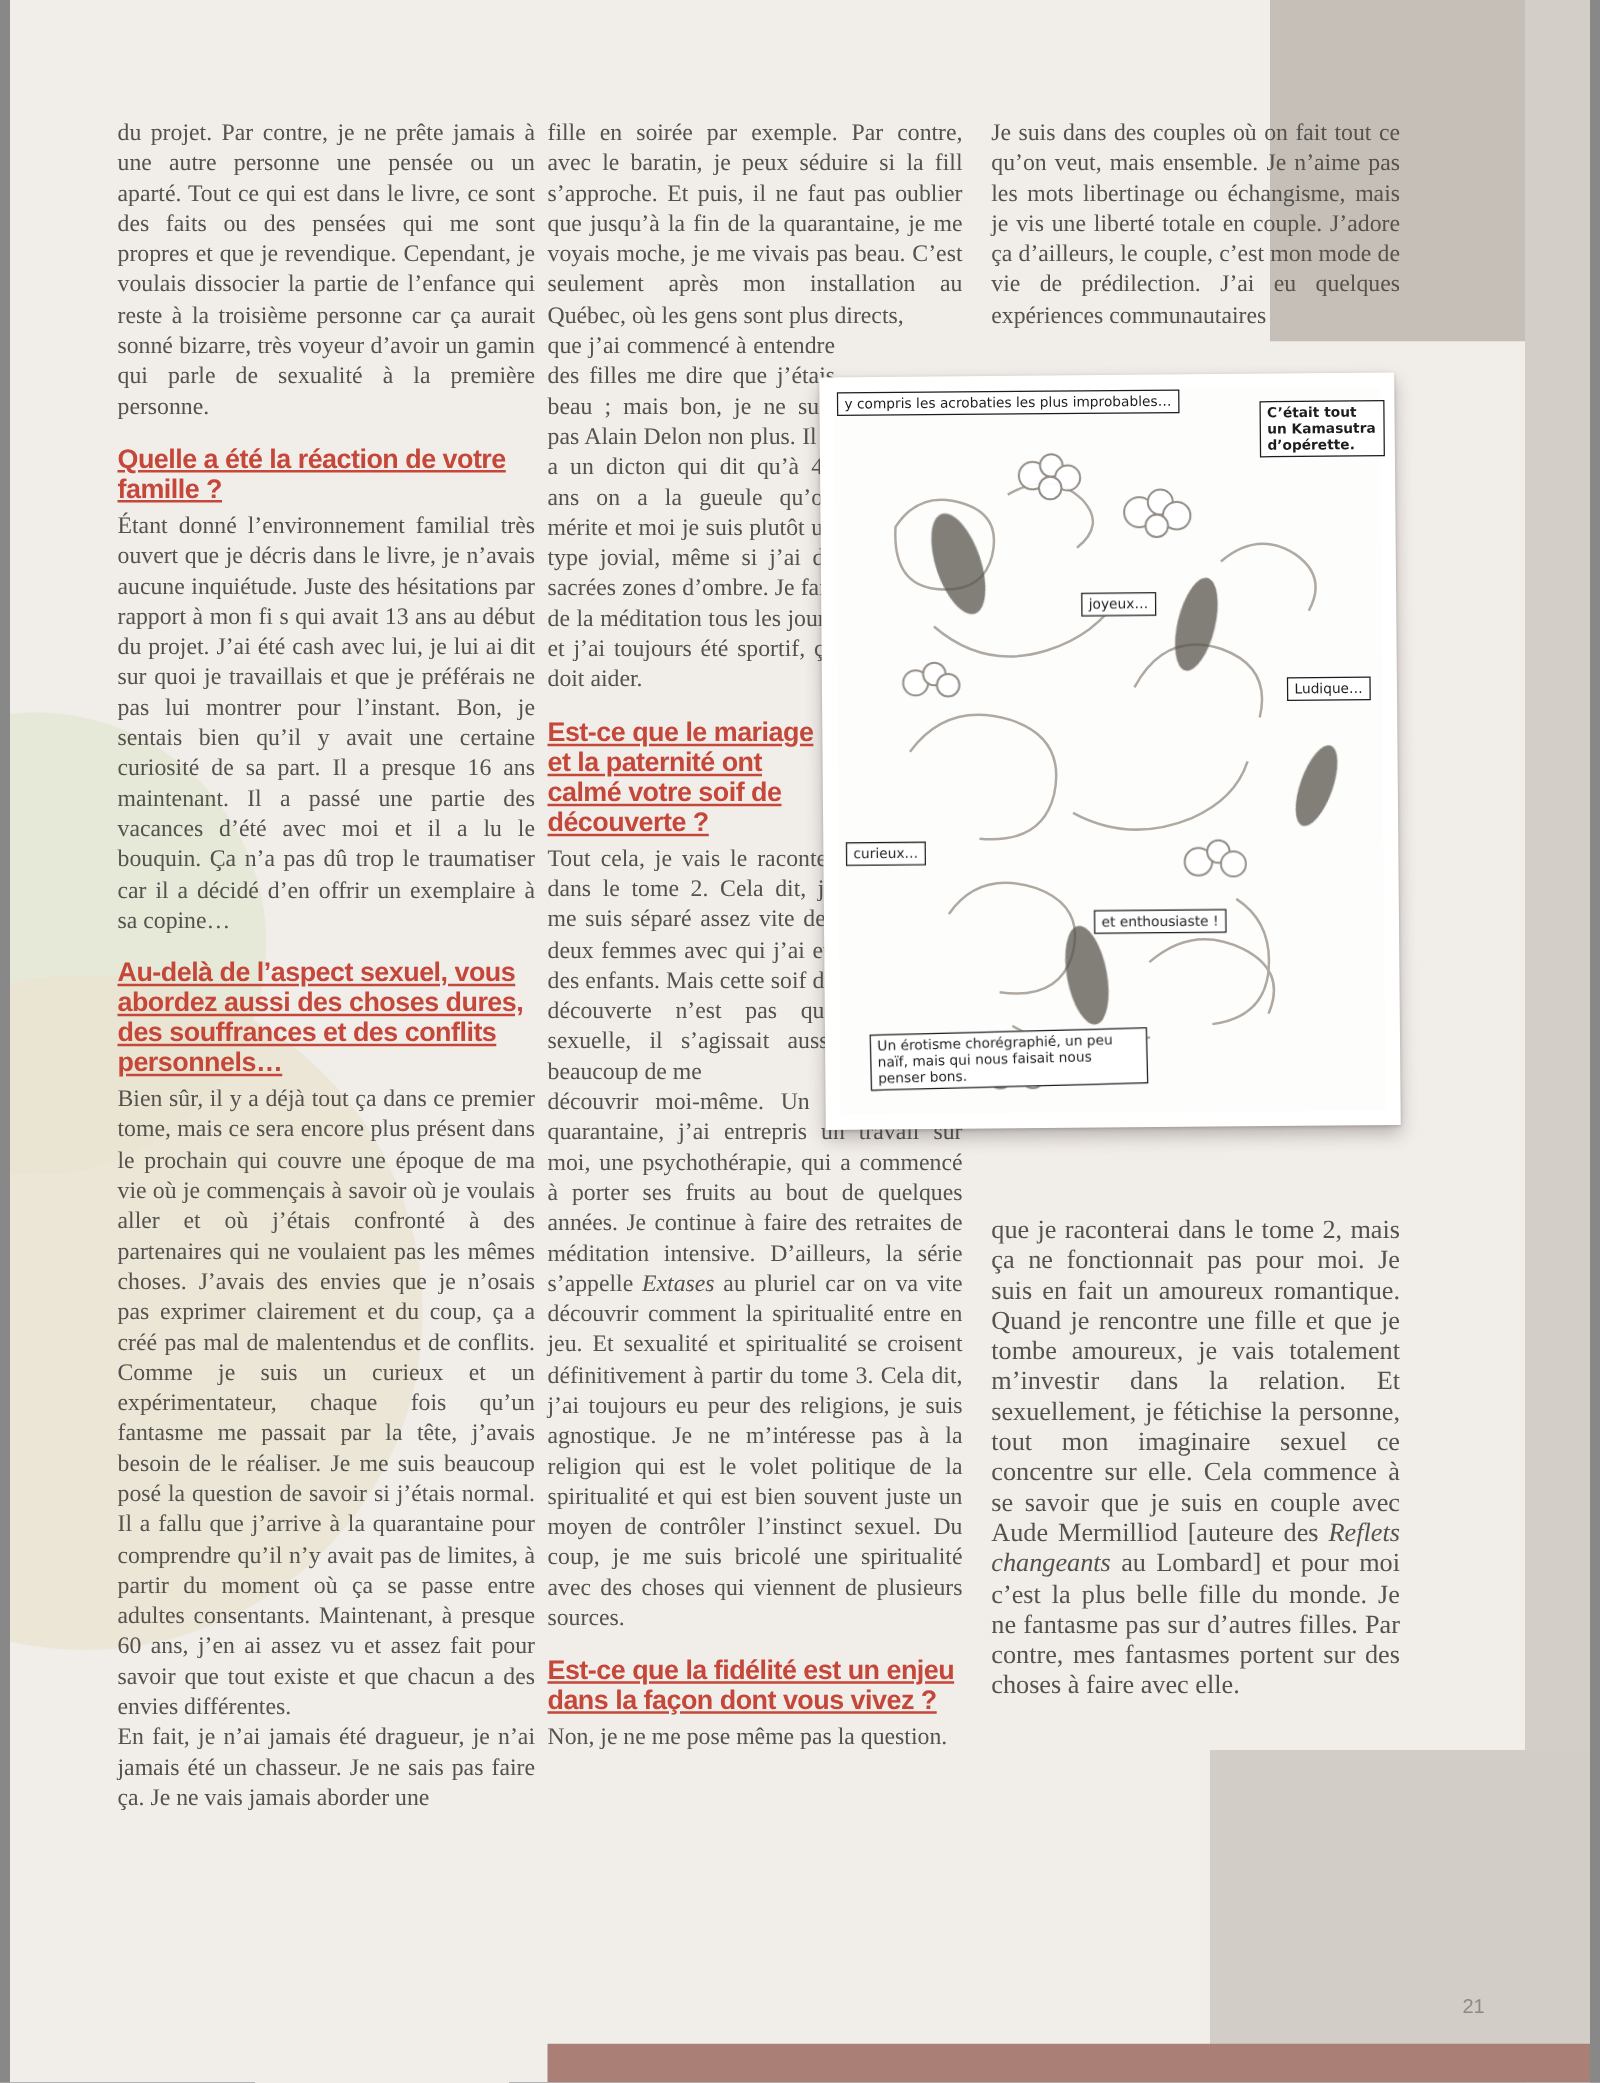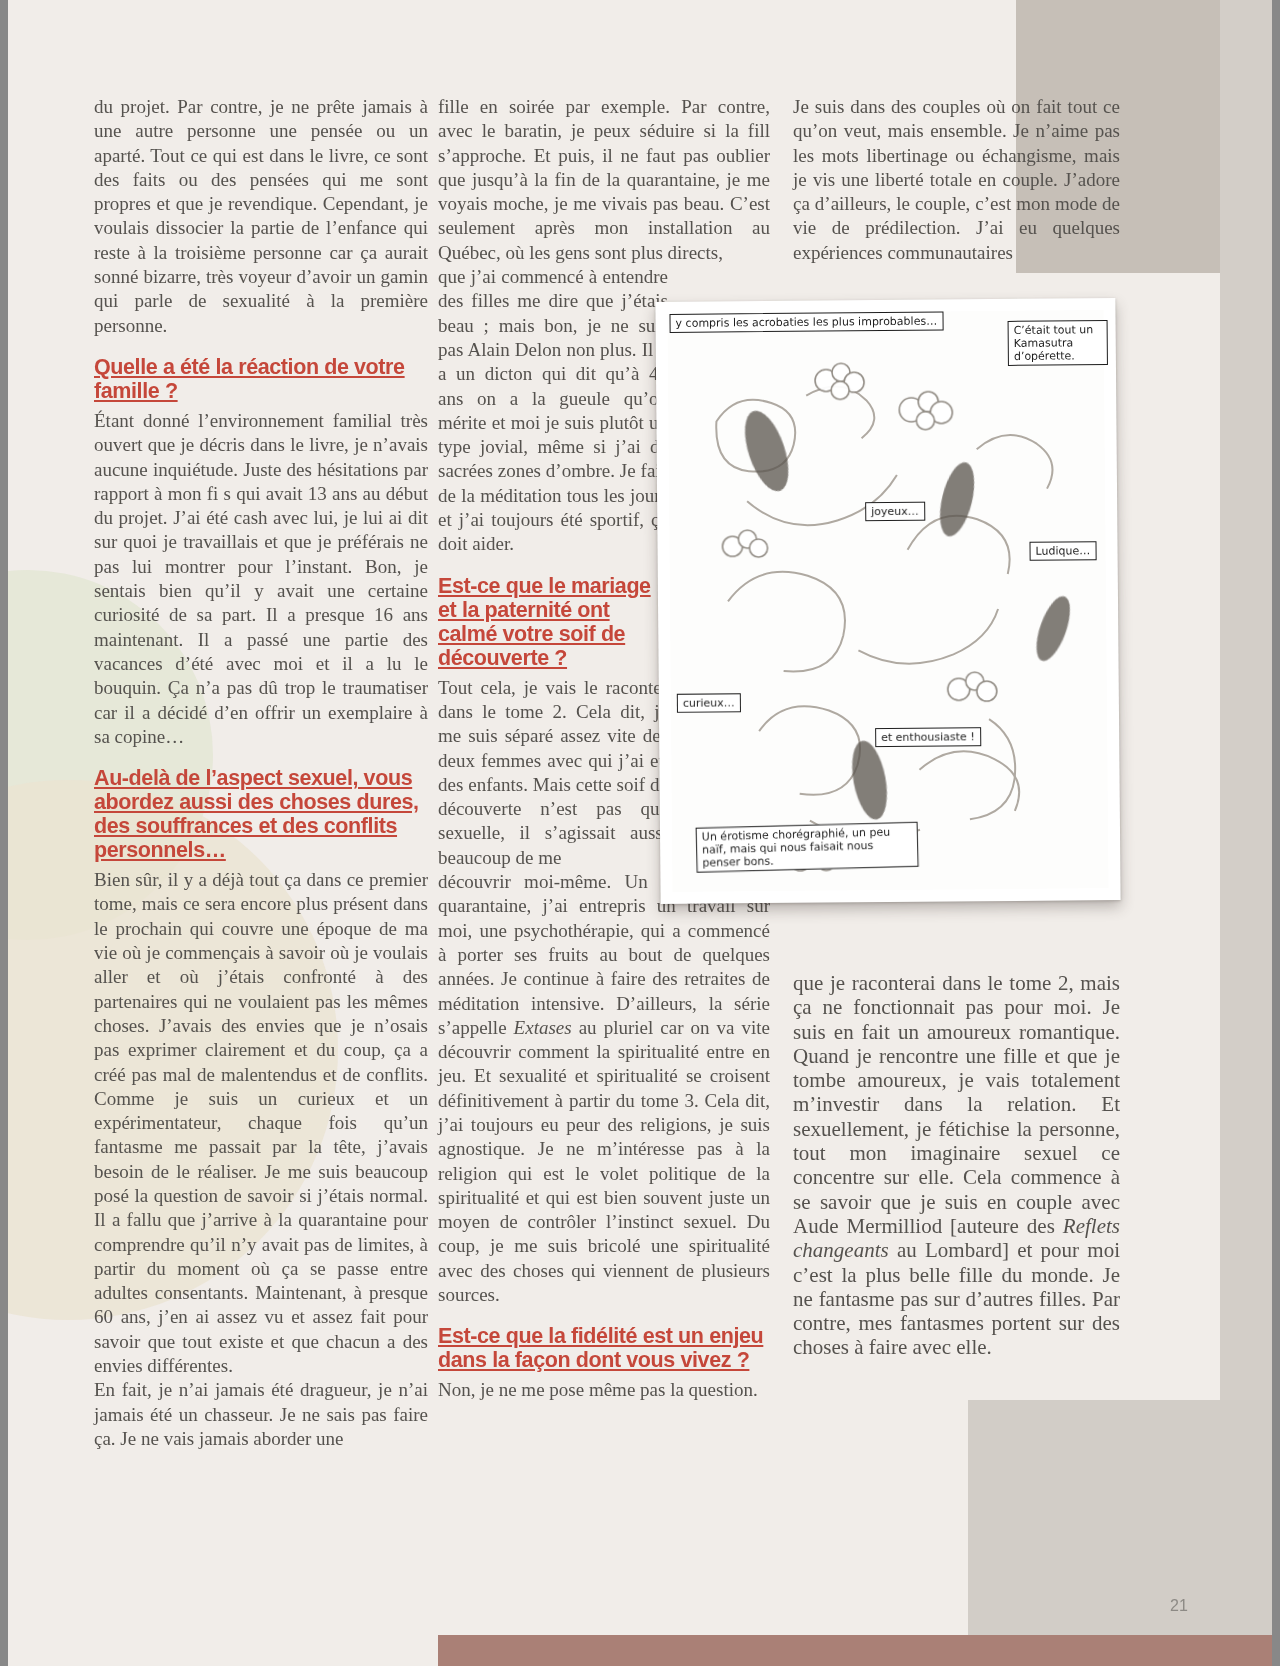--- a/index.html
+++ b/index.html
@@ -134,23 +134,23 @@
             <circle cx="328" cy="392" r="10"></circle>
           </g>
         <g>
             <circle cx="140" cy="560" r="10"></circle>
             <circle cx="155" cy="553" r="9"></circle>
             <circle cx="166" cy="561" r="9"></circle>
           </g>
       </g>
     </svg>
     <div class="cap" style="left:14px;top:12px;">y compris les acrobaties les plus improbables…</div>
-    <div class="cap multi" style="left:352px;top:22px;width:88px;">C’était tout un Kamasutra d’opérette.</div>
-    <div class="cap" style="left:208px;top:202px;">joyeux…</div>
+    <div class="cap multi" style="left:352px;top:22px;width:88px;font-weight:bold;">C’était tout un Kamasutra d’opérette.</div>
+    <div class="cap" style="left:208px;top:174px;">joyeux…</div>
     <div class="cap" style="left:372px;top:243px;">Ludique…</div>
-    <div class="cap" style="left:18px;top:392px;">curieux…</div>
+    <div class="cap" style="left:18px;top:372px;">curieux…</div>
     <div class="cap" style="left:216px;top:428px;">et enthousiaste !</div>
     <div class="cap multi" style="left:36px;top:524px;width:210px;transform:rotate(-1deg);">Un érotisme chorégraphié, un peu naïf, mais qui nous faisait nous penser bons.</div>
   </div>
 
   <div class="pagenum">21</div>
 
 </div>
 
 </body></html>

